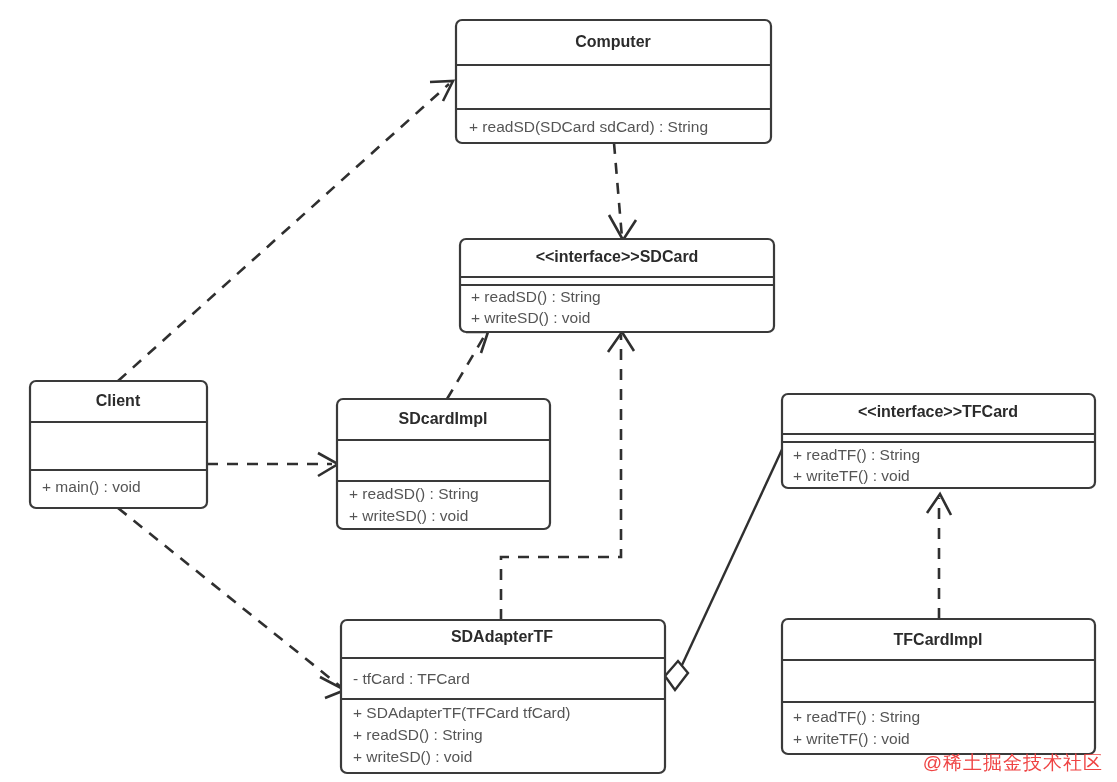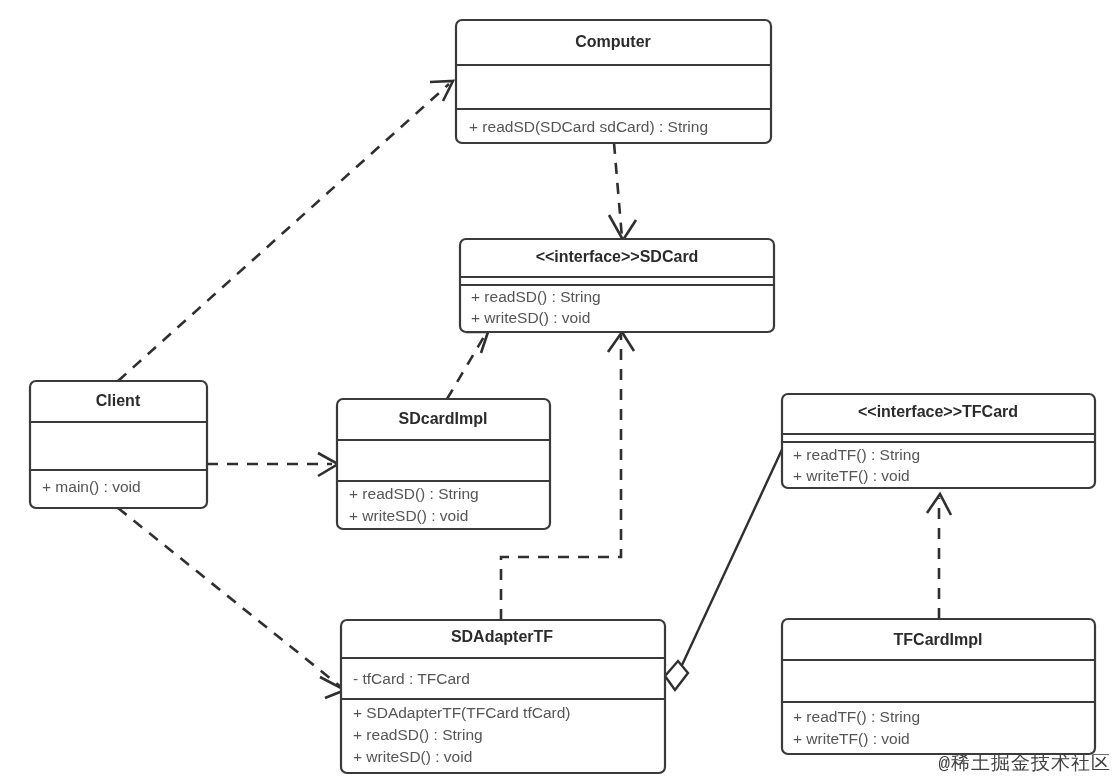--- a/index.html
+++ b/index.html
@@ -61,25 +61,25 @@
     stroke-linecap: butt;
     stroke-linejoin: miter;
   }
   .diamond-hollow {
     fill: #ffffff;
     stroke: #2f2f2f;
     stroke-width: 2.4;
   }
   .watermark {
     position: absolute;
-    right: 6px;
+    right: 14px;
     bottom: 6px;
-    font-family: Liberation Mono, monospace;
+    font-family: Liberation Sans, sans-serif;
     font-size: 19px;
-    color: #404040;
+    color: #ef4444;
     letter-spacing: 1px;
     white-space: nowrap;
     user-select: none;
   }
 </style>
 </head>
 <body>
 
 <svg id="diagram" viewBox="0 0 1117 782">
 

